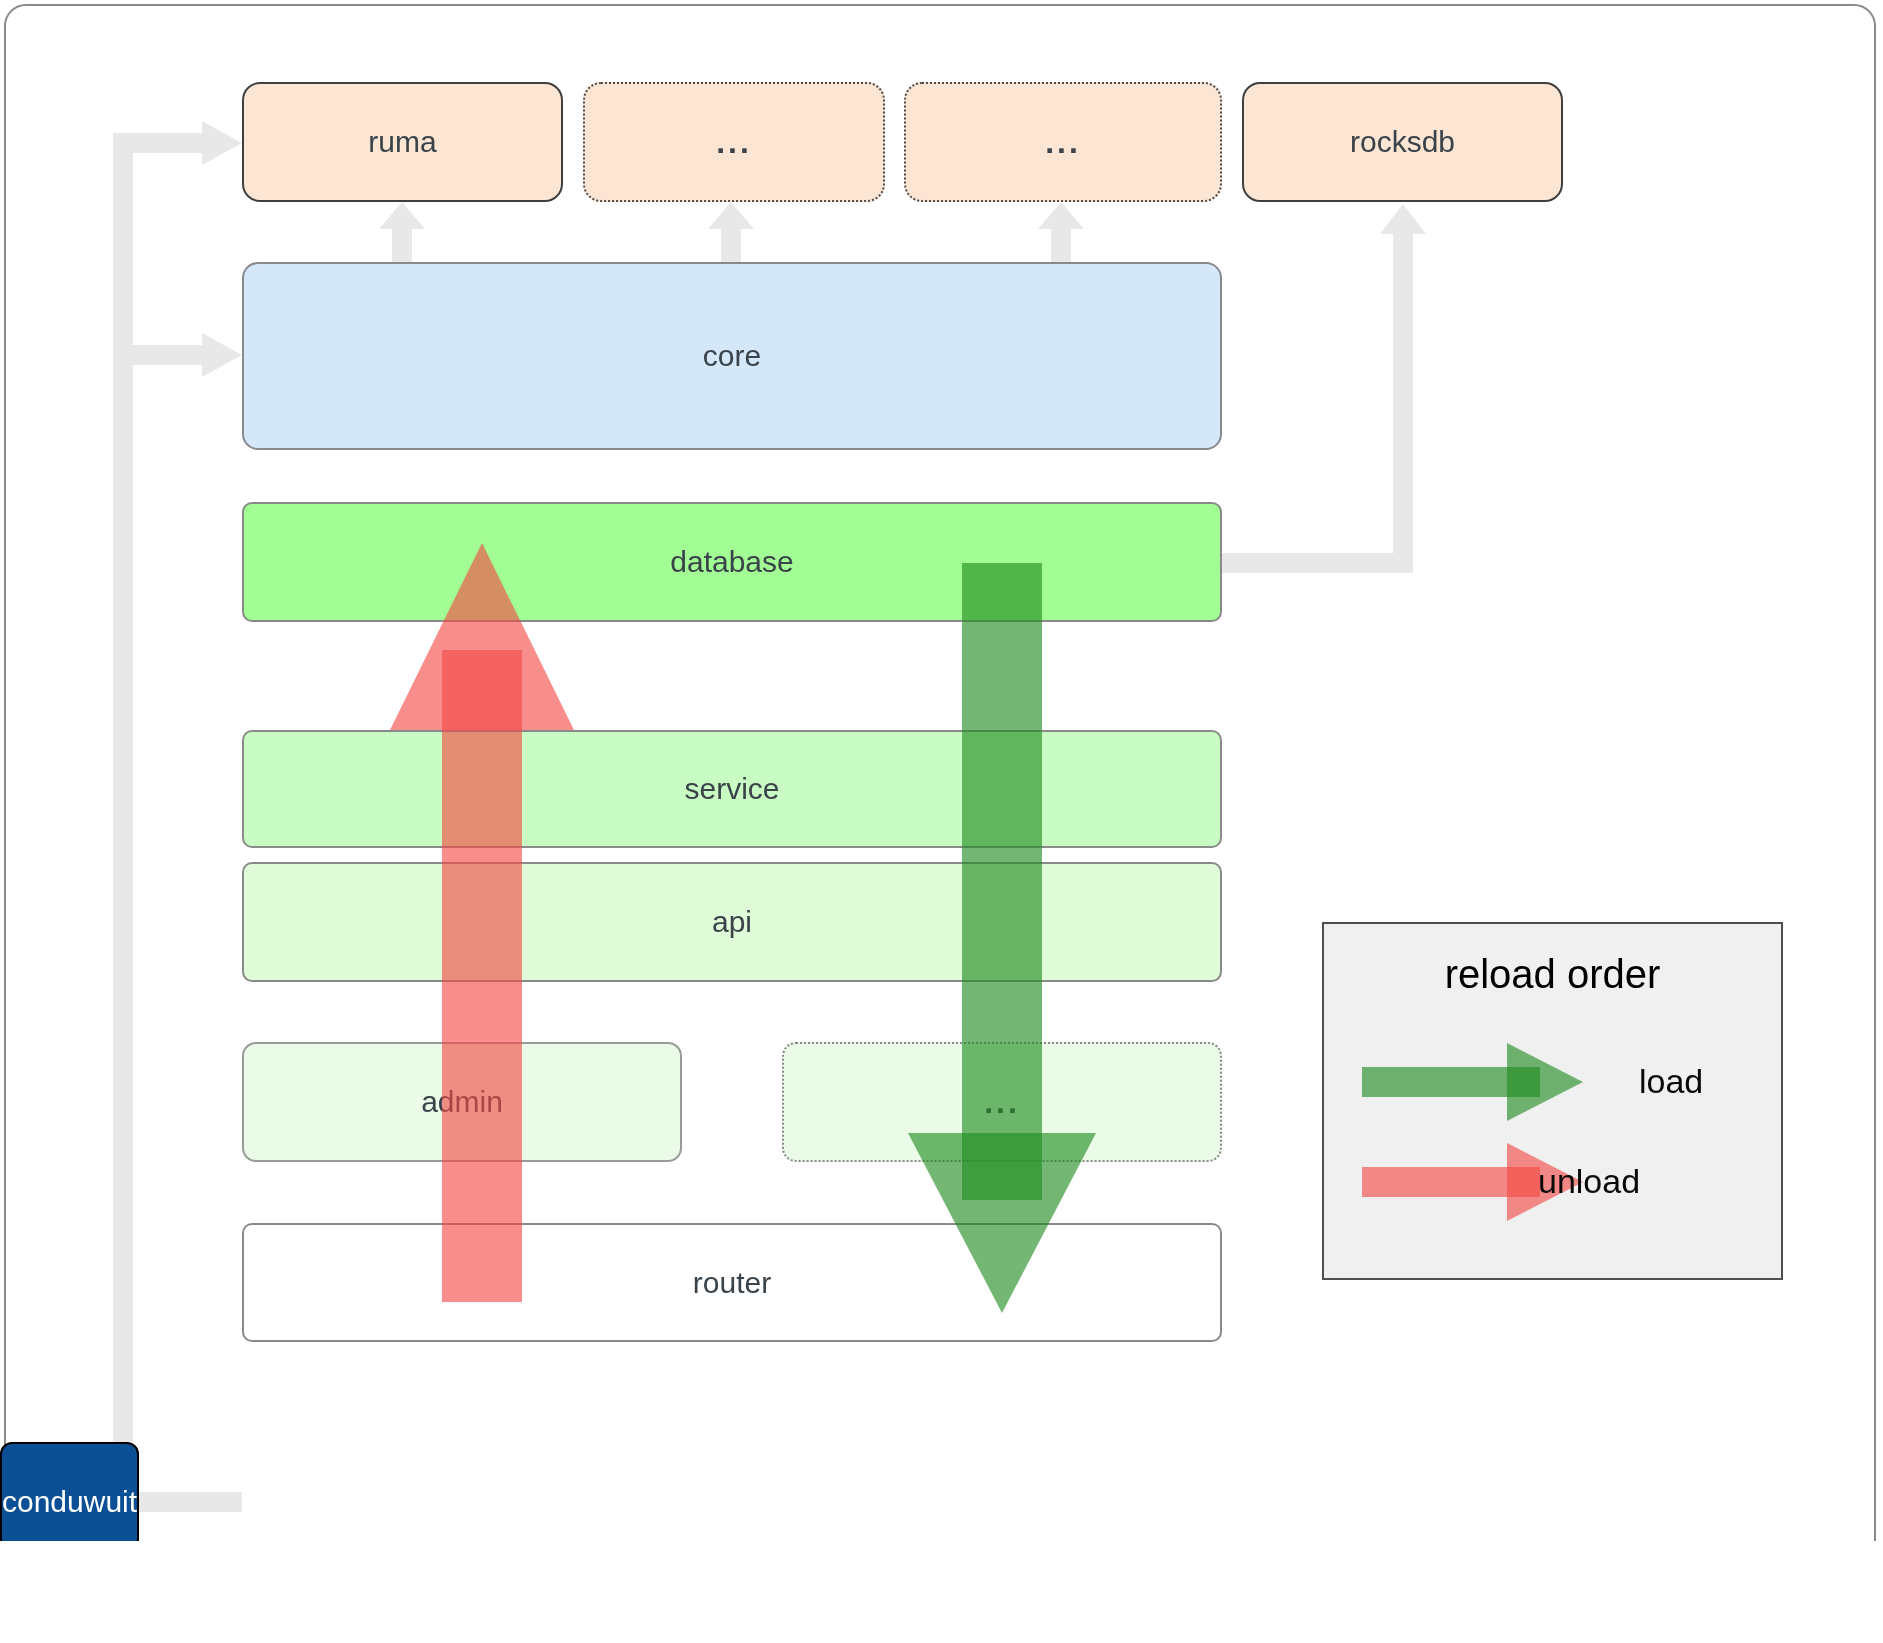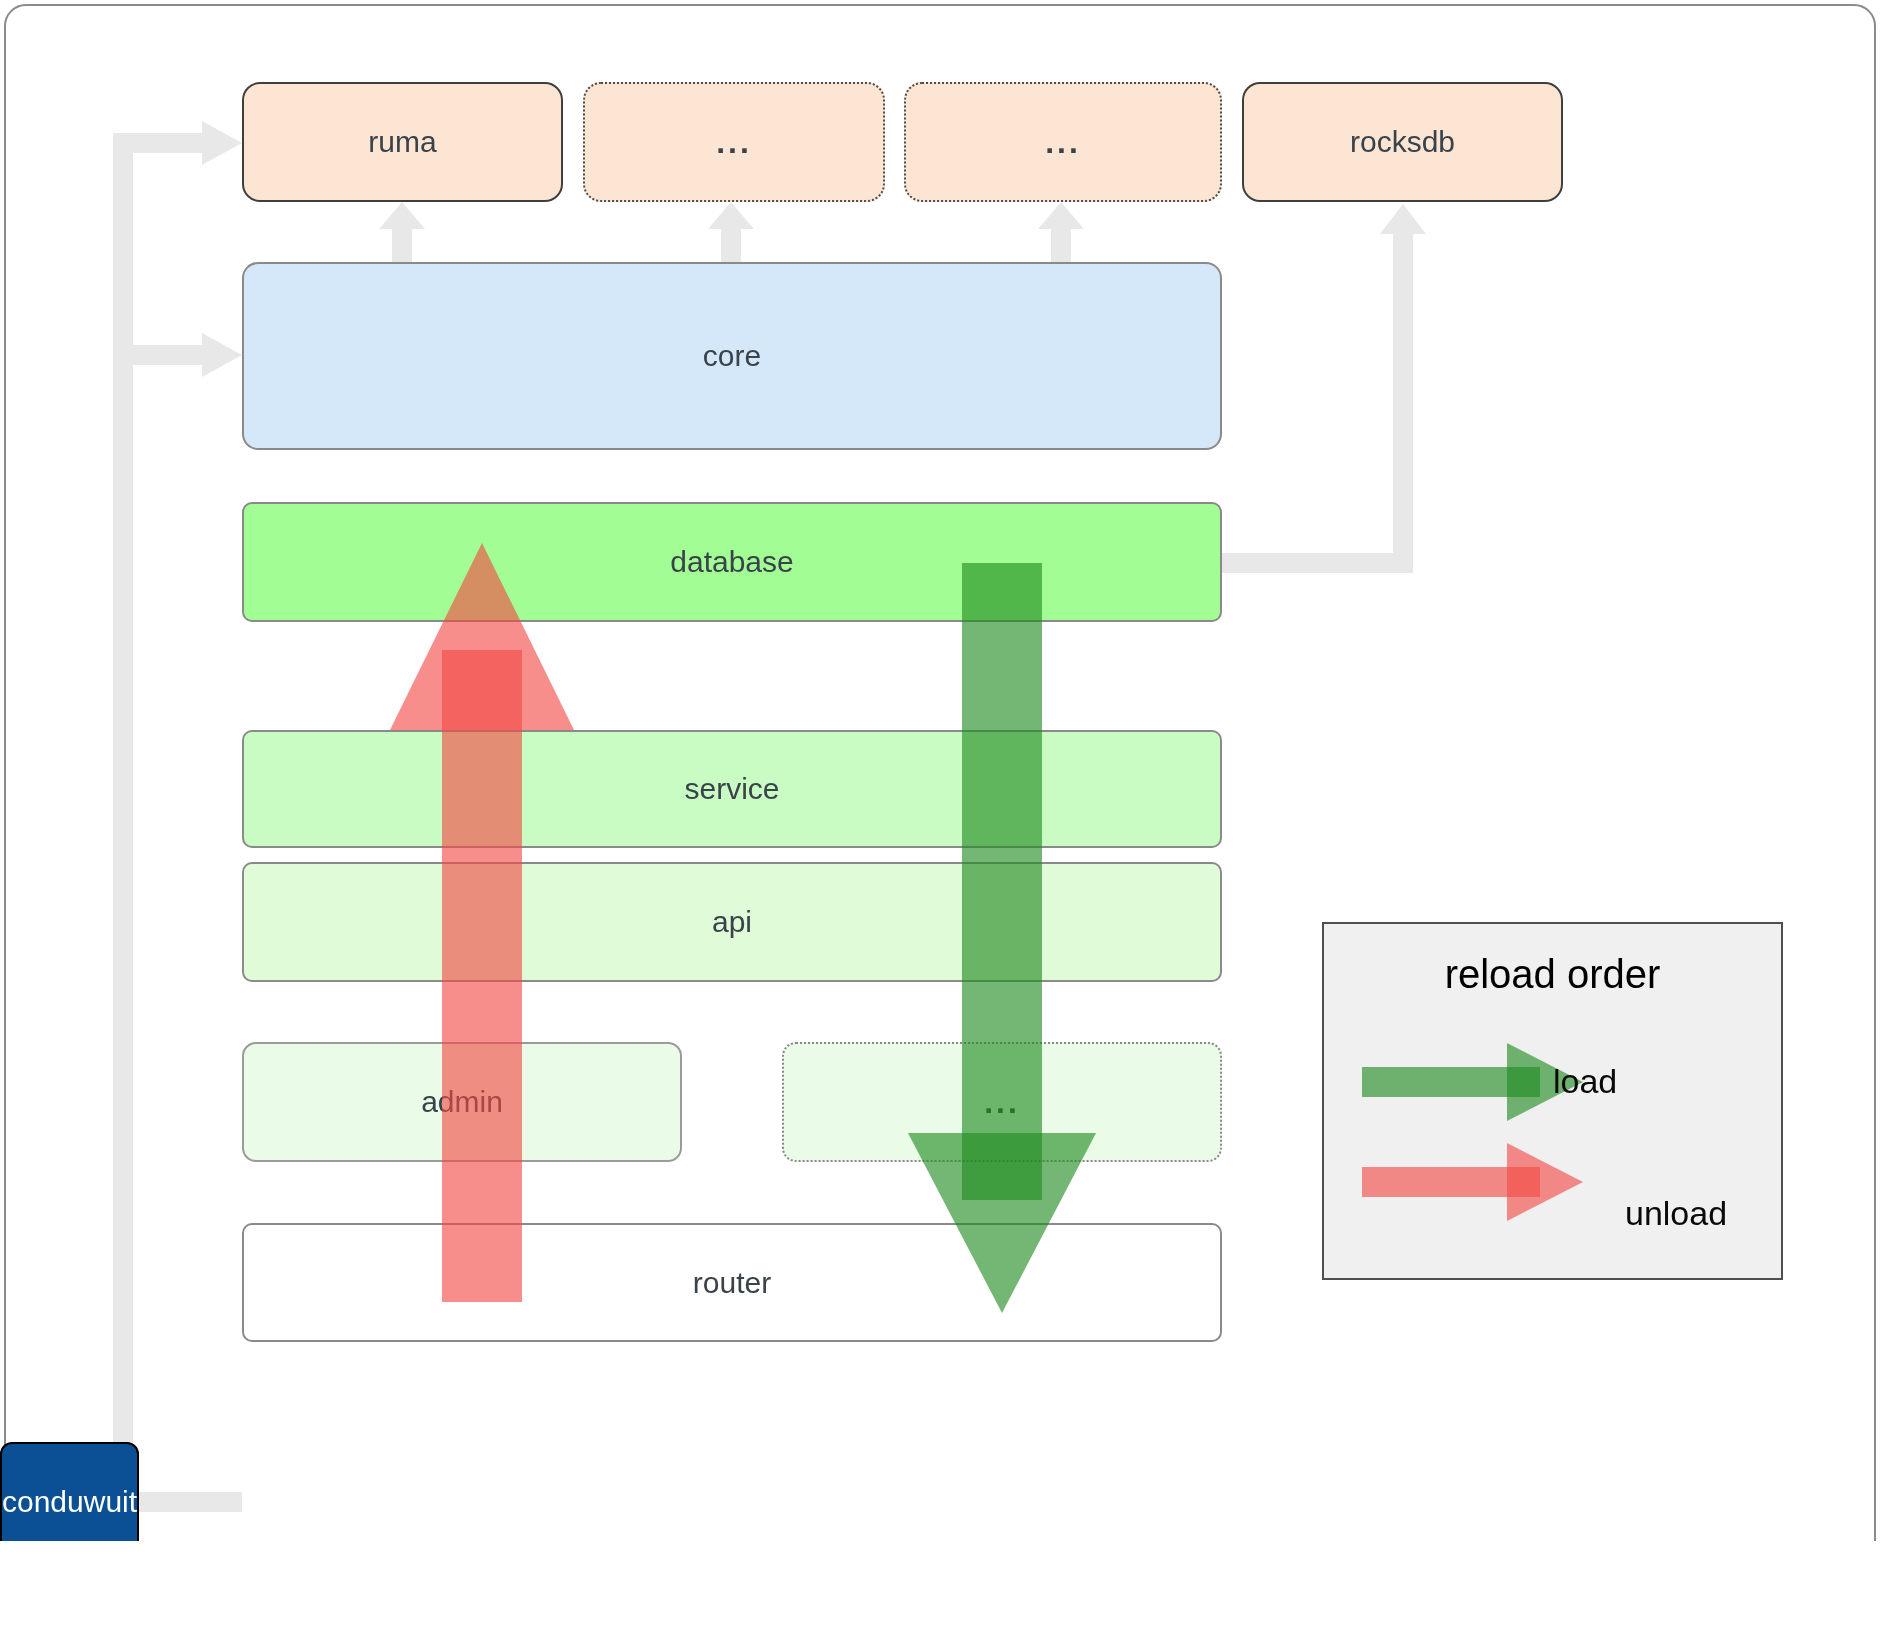--- a/index.html
+++ b/index.html
@@ -115,18 +115,18 @@
   <div class="abs red" style="left:442px;top:650px;width:80px;height:652px;"></div>
   <div class="abs red-head" style="left:390px;top:543px;width:184px;height:187px;"></div>
 
   <div class="abs green" style="left:962px;top:563px;width:80px;height:637px;"></div>
   <div class="abs green-head" style="left:908px;top:1133px;width:188px;height:180px;"></div>
 
   <div id="legend" class="abs"></div>
   <div id="legend-title" class="abs">reload order</div>
   <div class="abs green" style="left:1362px;top:1067px;width:178px;height:30px;"></div>
   <div class="abs green lg-head" style="left:1507px;top:1043px;width:76px;height:78px;"></div>
-  <div class="abs legend-label" style="left:1553px;top:1062px;">load</div>
+  <div class="abs legend-label" style="left:1639px;top:1062px;">load</div>
   <div class="abs red" style="left:1362px;top:1167px;width:178px;height:30px;"></div>
   <div class="abs red lg-head" style="left:1507px;top:1143px;width:76px;height:78px;"></div>
-  <div class="abs legend-label" style="left:1625px;top:1162px;margin-top:32px;">unload</div>
+  <div class="abs legend-label" style="left:1538px;top:1162px;">unload</div>
 
 </div>
 
 </body></html>

